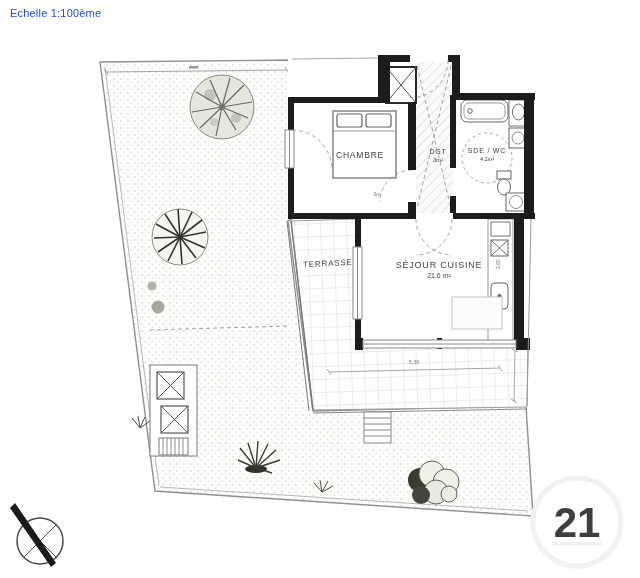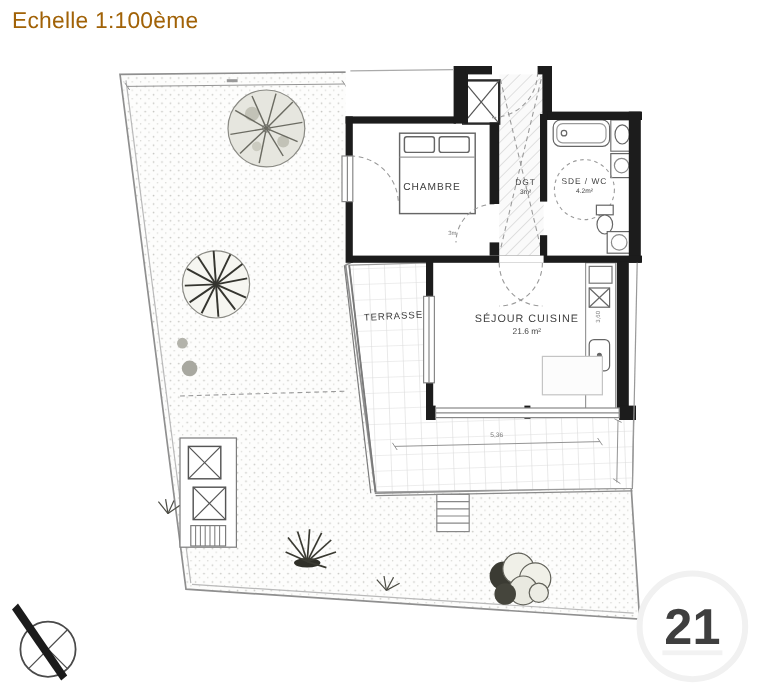--- a/index.html
+++ b/index.html
@@ -1,17 +1,17 @@
 <!DOCTYPE html>
 <html><head>
 <meta charset="utf-8">
 <style>
   html,body{margin:0;padding:0;background:#ffffff;width:640px;height:578px;overflow:hidden;}
   .page{position:relative;width:640px;height:578px;background:#ffffff;font-family:"Liberation Sans",sans-serif;}
-  .scale-label{position:absolute;left:10px;top:7px;font-size:19px;font-weight:500;color:#a16207;letter-spacing:.2px;}
+  .scale-label{position:absolute;left:10px;top:7px;font-size:11px;font-weight:500;color:#1d4ed8;letter-spacing:.2px;}
   svg{position:absolute;left:0;top:0;}
   svg text{font-family:"Liberation Sans",sans-serif;fill:#3f3f3f;}
   .room-label{letter-spacing:.8px;}
   .dim-label{fill:#7a7a7a;}
 </style>
 </head>
 <body>
 
 <div class="page">
 

